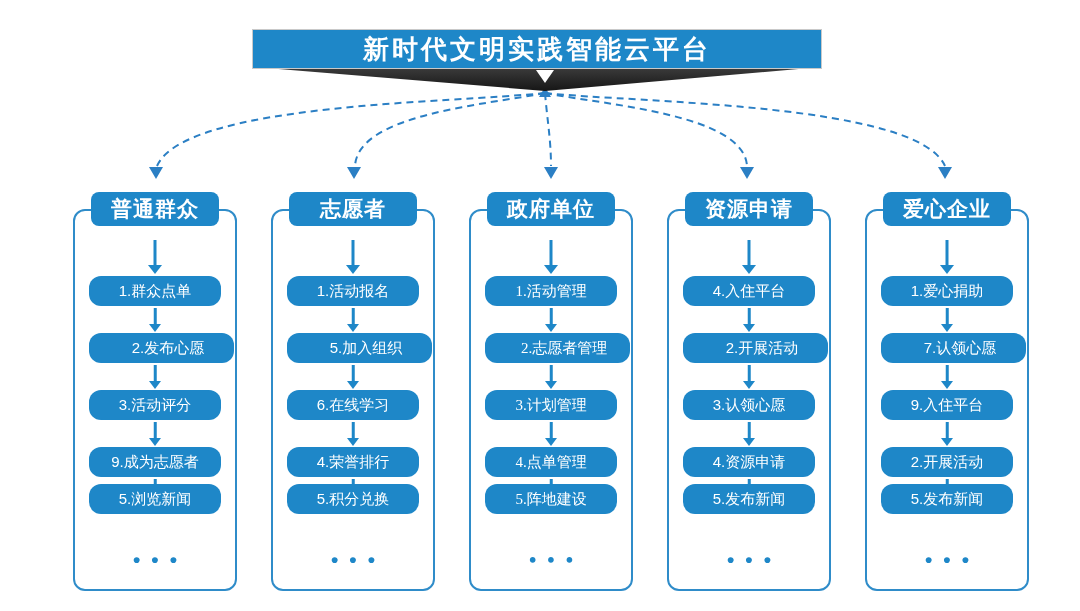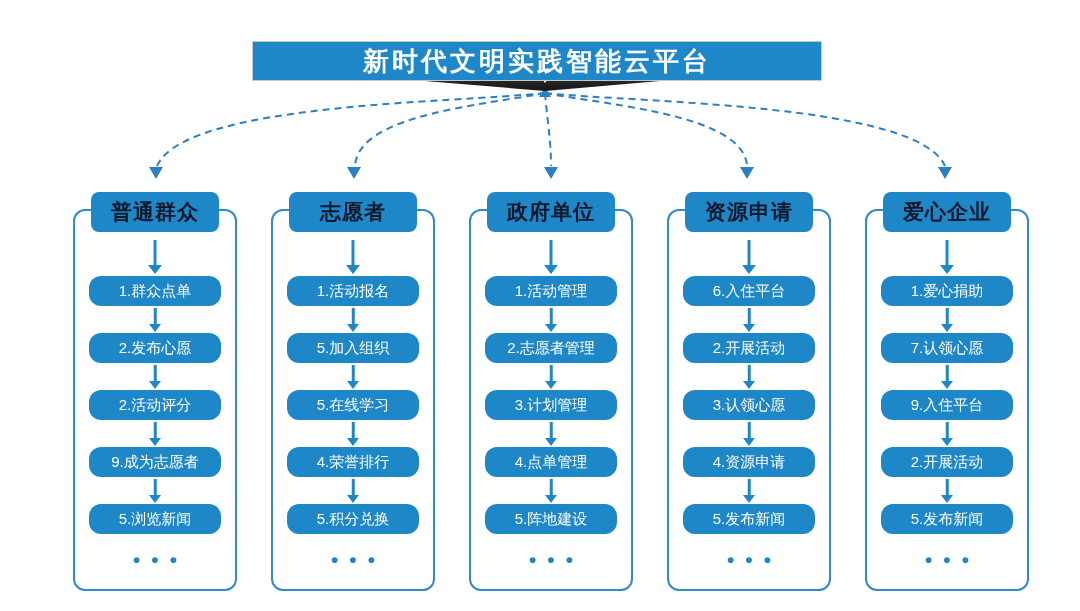--- a/index.html
+++ b/index.html
@@ -14,48 +14,47 @@
   #stage{position:relative;width:1080px;height:611px;background:var(--background);overflow:hidden;margin:0 auto;}
 
   
   .banner{
     position:absolute;left:253px;top:30px;width:568px;height:38px;
     background:var(--primary);
     box-shadow:0 0 0 1px #c9c9c9;
     display:flex;align-items:center;justify-content:center;
     color:#fff;font-size:26px;font-weight:bold;letter-spacing:3px;
     z-index:3;
-    margin-top:12px;
   }
   .ribbon-svg{position:absolute;left:0;top:0;z-index:2;}
 
   
   .connector-svg{position:absolute;left:0;top:0;z-index:1;pointer-events:none;}
 
   
   .col{position:absolute;top:0;width:164px;height:611px;}
-  .col-1{left:73px;} .col-2{left:271px;} .col-3{left:469px;} .col-4{left:667px;} .col-5{left:865px;}
+  .col-1{left:73px;} .col-2{left:271px;} .col-3{left:469px;font-family:Liberation Serif, serif;} .col-4{left:667px;} .col-5{left:865px;}
 
   .card{
     position:absolute;left:0;top:209px;width:160px;height:378px;
     border:2px solid var(--card_border);border-radius:12px;background:transparent;
   }
   .col-header{
-    position:absolute;left:18px;top:192px;width:128px;height:40px;
+    position:absolute;left:18px;top:192px;width:128px;height:34px;
     background:var(--primary);border-radius:8px;
     display:flex;align-items:center;justify-content:center;
-    color:#0f172a;font-size:21px;font-weight:bold;letter-spacing:1px;z-index:2;
+    color:#ffffff;font-size:21px;font-weight:bold;letter-spacing:1px;z-index:2;
   }
   .step{
     position:absolute;left:16px;width:132px;height:30px;
     background:var(--primary);border-radius:12px;
     display:flex;align-items:center;justify-content:center;
     color:#fff;font-size:15px;z-index:2;
   }
-  .s1{top:276px;} .s2{top:333px;} .s3{top:390px;} .s4{top:447px;} .s5{top:504px;text-align:right;}
+  .s1{top:276px;} .s2{top:333px;padding-left:13px;} .s3{top:390px;} .s4{top:447px;} .s5{top:484px;text-align:right;}
 
   
   .arrow{position:absolute;left:50%;transform:translateX(-50%);width:16px;z-index:2;}
   .arrow::before{
     content:"";position:absolute;left:50%;transform:translateX(-50%);
     top:0;bottom:8px;width:3px;background:var(--primary);
   }
   .arrow::after{
     content:"";position:absolute;left:50%;transform:translateX(-50%);
     bottom:0;width:0;height:0;
@@ -111,37 +110,37 @@
   </svg>
 
   <div class="col col-1">
     <div class="card"></div>
     <div class="col-header">普通群众</div>
     <div class="arrow big"></div>
     <div class="step s1">1.群众点单</div>
     <div class="arrow small a1"></div>
     <div class="step s2">2.发布心愿</div>
     <div class="arrow small a2"></div>
-    <div class="step s3">2.活动评分</div>
+    <div class="step s3">3.活动评分</div>
     <div class="arrow small a3"></div>
     <div class="step s4">9.成为志愿者</div>
     <div class="arrow small a4"></div>
     <div class="step s5">5.浏览新闻</div>
     <div class="dots">•••</div>
   </div>
 
   <div class="col col-2">
     <div class="card"></div>
     <div class="col-header">志愿者</div>
     <div class="arrow big"></div>
     <div class="step s1">1.活动报名</div>
     <div class="arrow small a1"></div>
     <div class="step s2">5.加入组织</div>
     <div class="arrow small a2"></div>
-    <div class="step s3">5.在线学习</div>
+    <div class="step s3">6.在线学习</div>
     <div class="arrow small a3"></div>
     <div class="step s4">4.荣誉排行</div>
     <div class="arrow small a4"></div>
     <div class="step s5">5.积分兑换</div>
     <div class="dots">•••</div>
   </div>
 
   <div class="col col-3">
     <div class="card"></div>
     <div class="col-header">政府单位</div>
@@ -155,21 +154,21 @@
     <div class="step s4">4.点单管理</div>
     <div class="arrow small a4"></div>
     <div class="step s5">5.阵地建设</div>
     <div class="dots">•••</div>
   </div>
 
   <div class="col col-4">
     <div class="card"></div>
     <div class="col-header">资源申请</div>
     <div class="arrow big"></div>
-    <div class="step s1">6.入住平台</div>
+    <div class="step s1">4.入住平台</div>
     <div class="arrow small a1"></div>
     <div class="step s2">2.开展活动</div>
     <div class="arrow small a2"></div>
     <div class="step s3">3.认领心愿</div>
     <div class="arrow small a3"></div>
     <div class="step s4">4.资源申请</div>
     <div class="arrow small a4"></div>
     <div class="step s5">5.发布新闻</div>
     <div class="dots">•••</div>
   </div>

